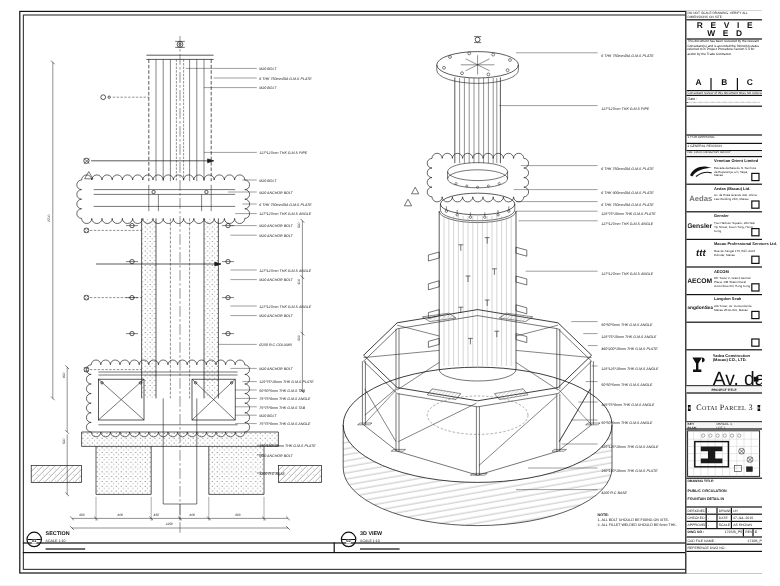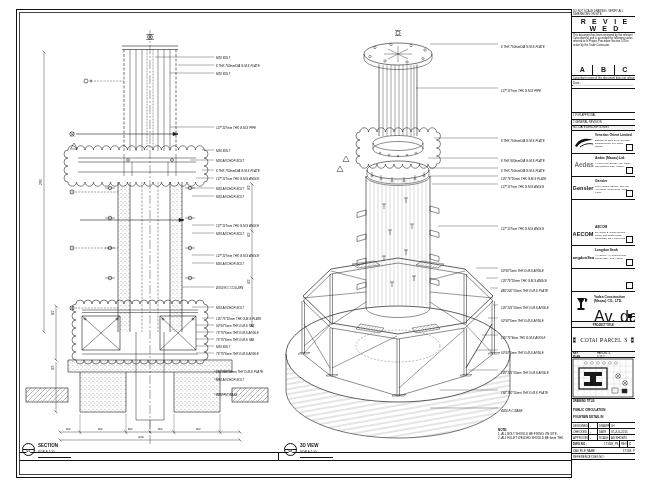--- a/index.html
+++ b/index.html
@@ -366,20 +366,28 @@
       <div class="chk"></div>
     </div>
     <div class="co" style="top:168px">
       <div class="lg">
           <span class="lgt" style="font-size:7px">Gensler</span>
         </div>
       <b class="nm">Gensler</b>
       <span class="ad">Two Harbour Square, 180 Wai Yip Street, Kwun Tong, Hong Kong</span>
       <div class="chk"></div>
     </div>
+    <div class="co" style="top:191px">
+      <div class="lg">
+          <span class="lgt" style="font-style:italic;font-size:10px">ttt</span>
+        </div>
+      <b class="nm">Macau Professional Services Ltd.</b>
+      <span class="ad">Rua de Xangai 175, Edif. ACM 8 Andar, Macau</span>
+      <div class="chk"></div>
+    </div>
     <div class="co" style="top:214px">
       <div class="lg">
           <span class="lgt" style="font-size:7px">AECOM</span>
         </div>
       <b class="nm">AECOM</b>
       <span class="ad">8/F Tower 2, Grand Central Plaza, 138 Shatin Rural Committee Rd, Hong Kong</span>
       <div class="chk"></div>
     </div>
     <div class="co" style="top:237px">
       <div class="lg">

